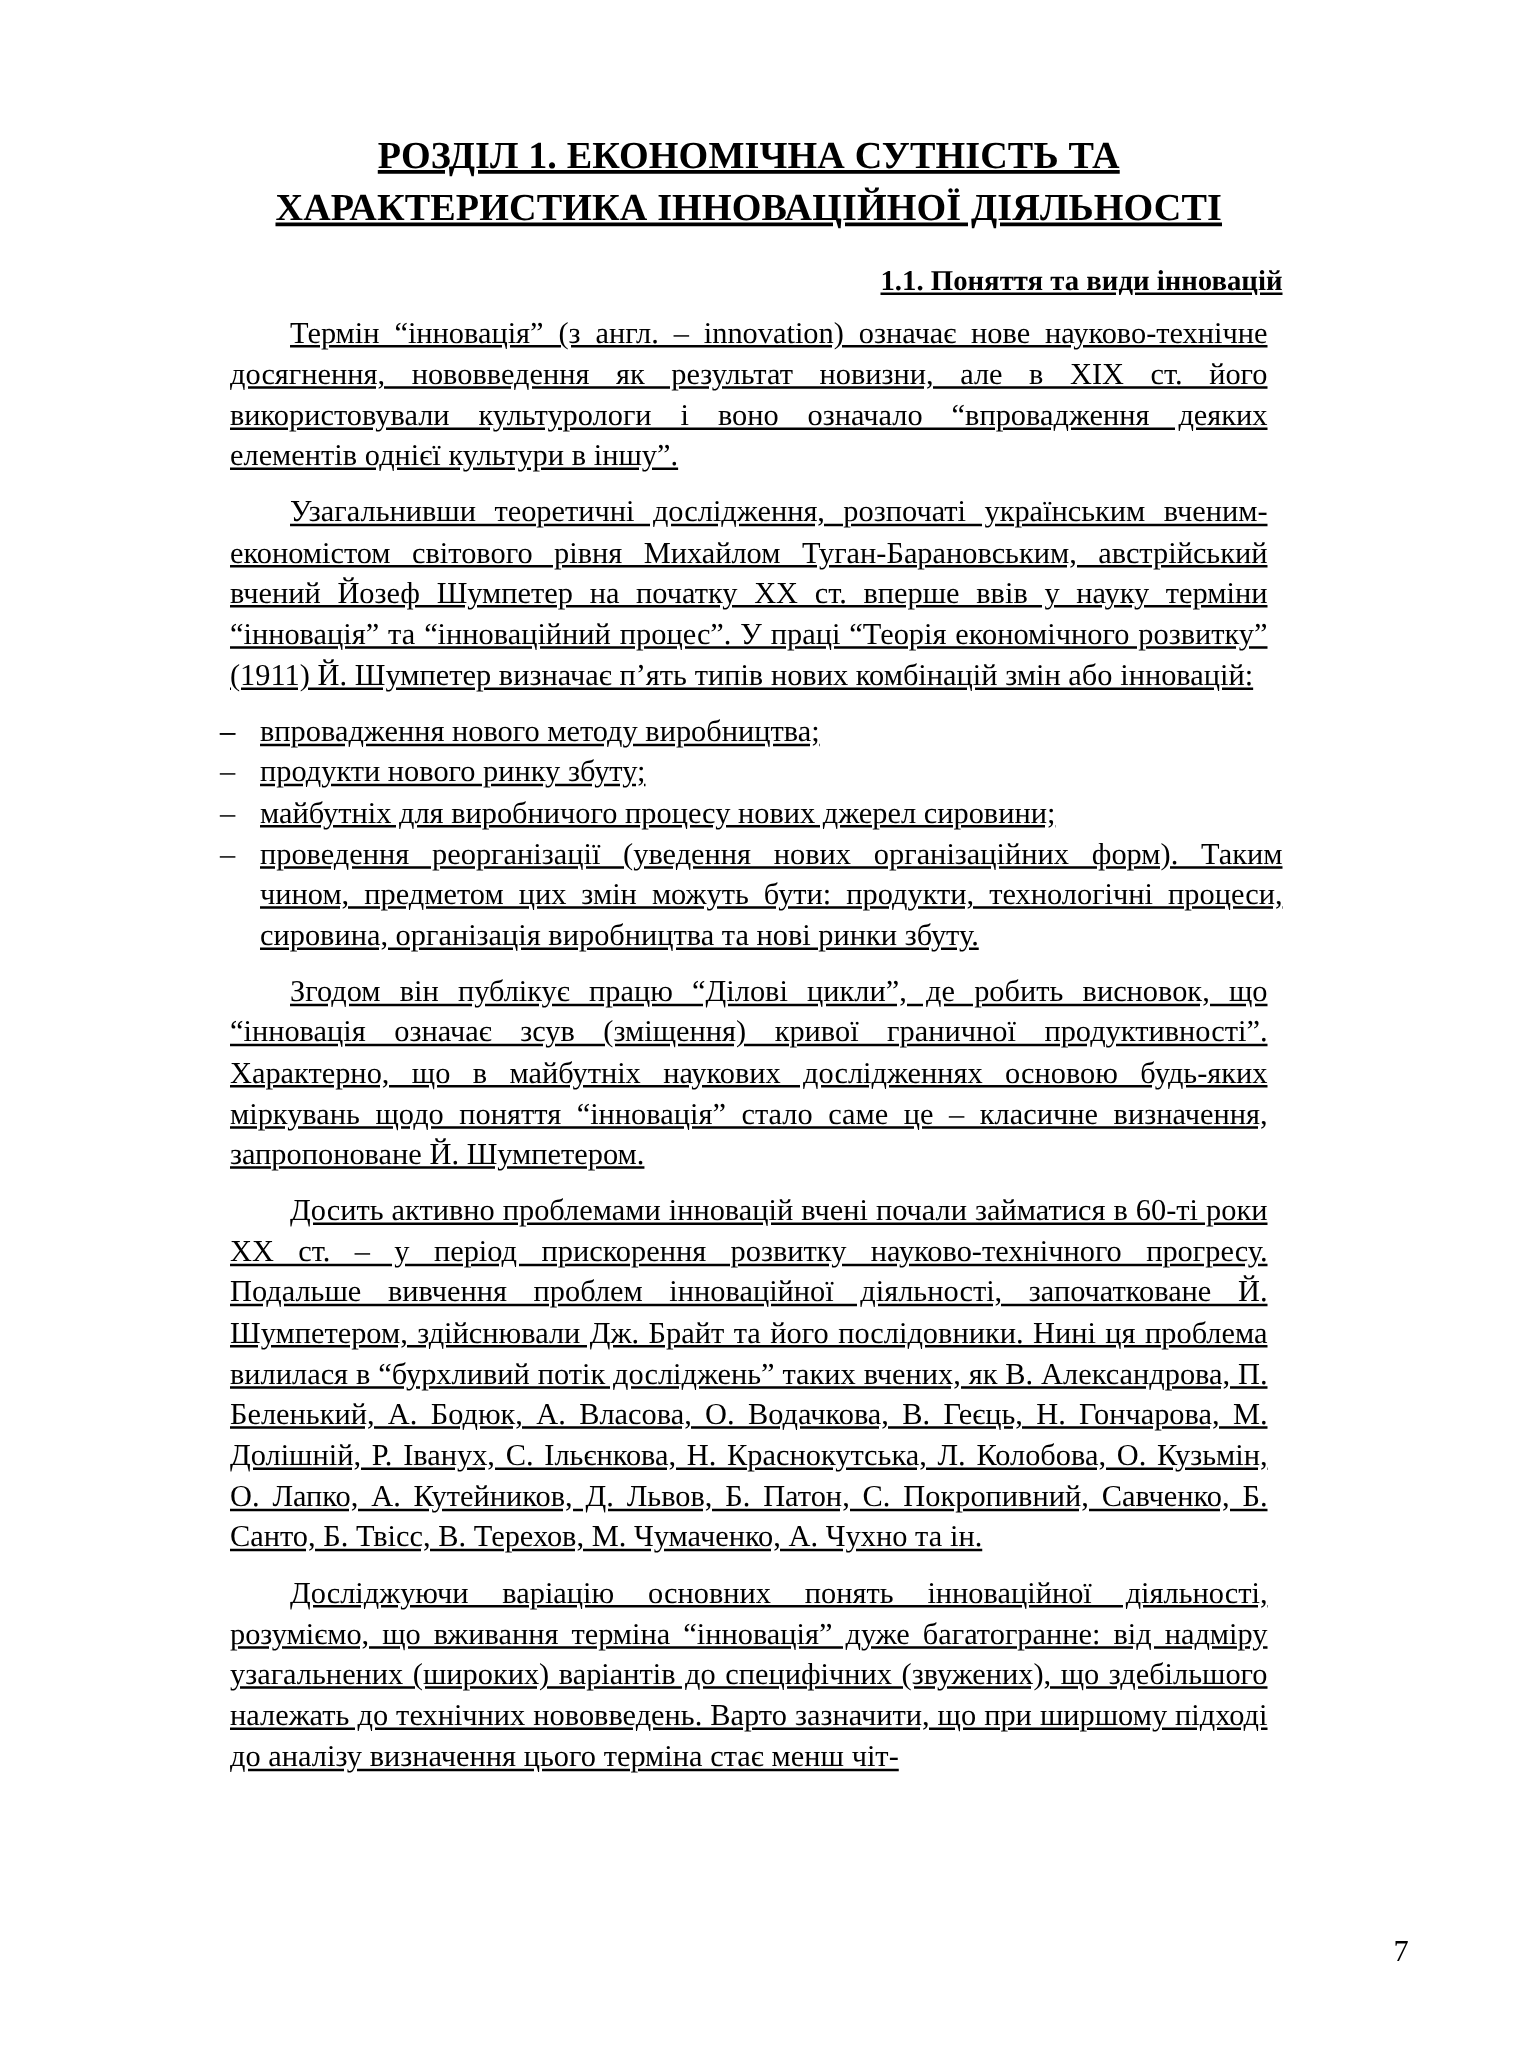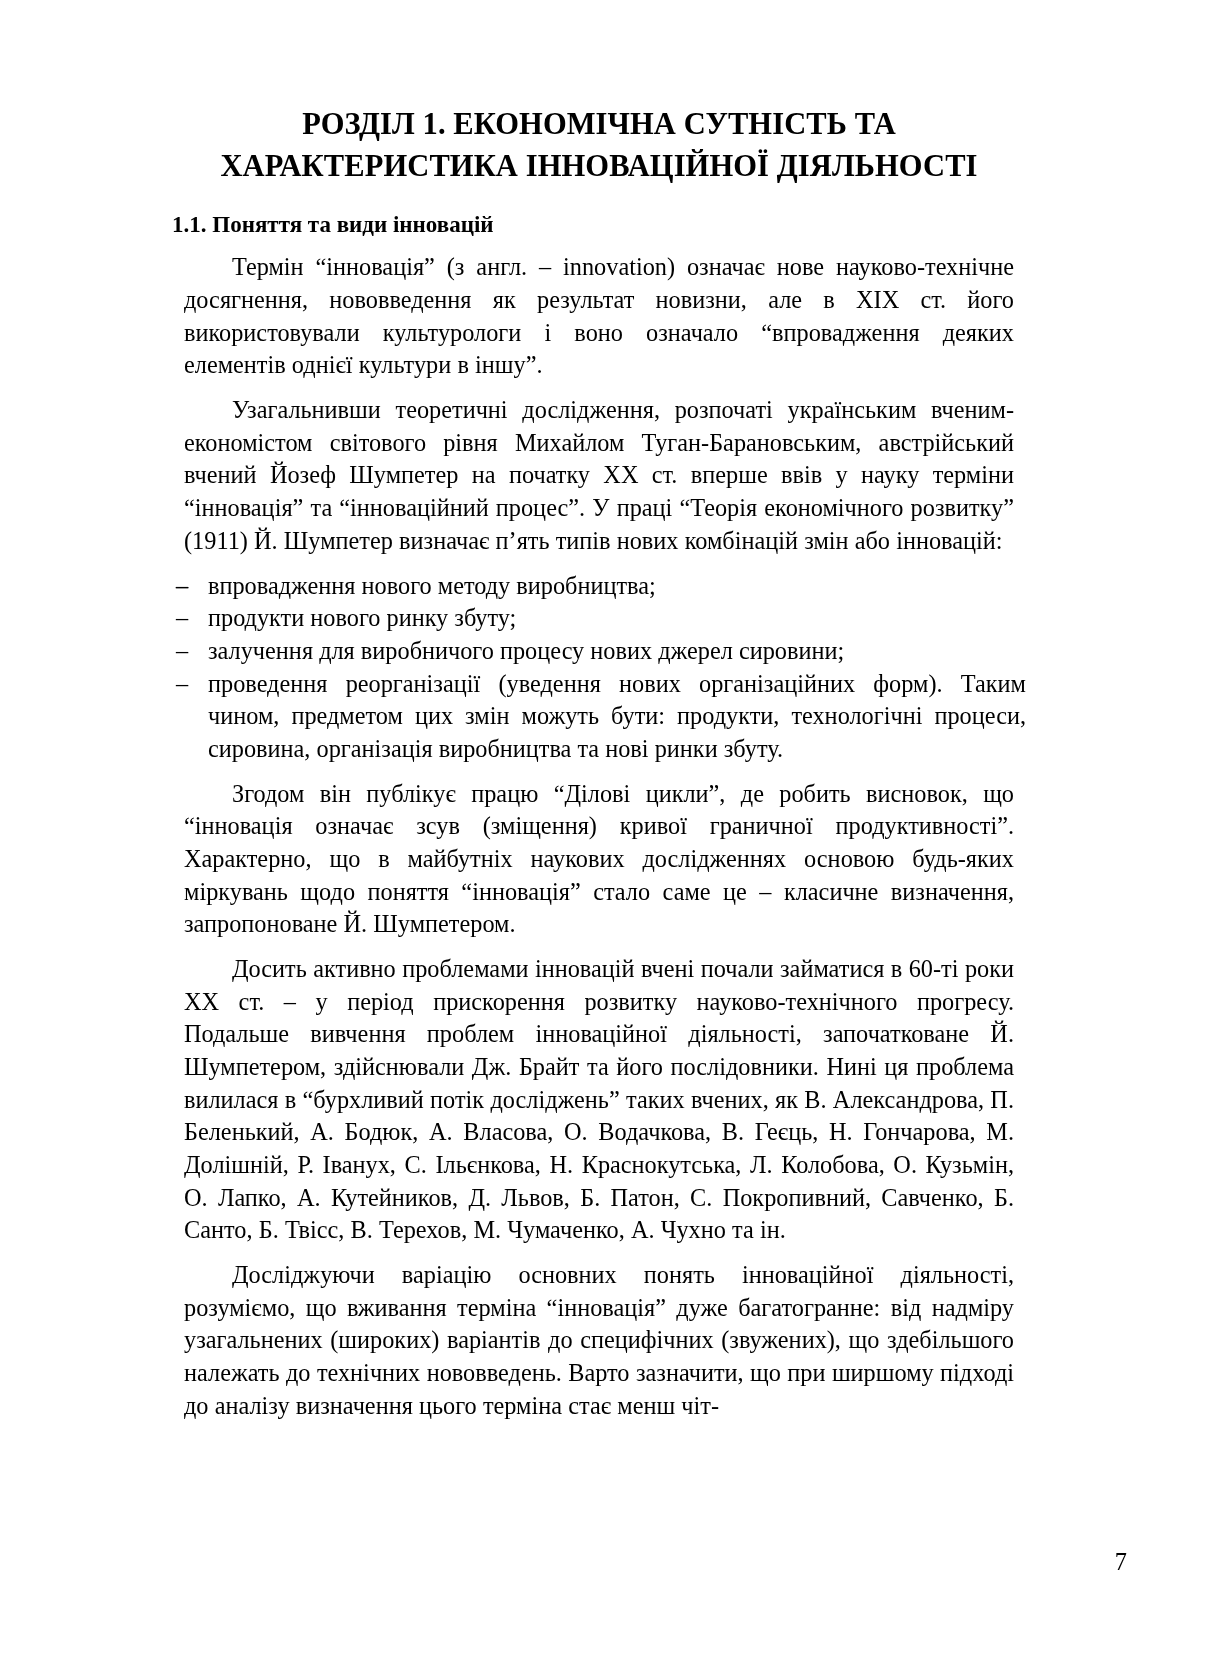--- a/index.html
+++ b/index.html
@@ -19,34 +19,35 @@
     margin: 0 auto;
     background: #ffffff;
     box-sizing: border-box;
     overflow: hidden;
   }
   .content {
     position: absolute;
     left: 172px;
     top: 104px;
     width: 854px;
+    text-decoration: underline;
   }
   .chapter-title {
     font-size: 30.5px;
     font-weight: bold;
     text-align: center;
     line-height: 1.37;
     letter-spacing: 0.1px;
     margin: 0 0 6px 0;
     padding: 0 6px;
   }
   .section-title {
     font-size: 23px;
     font-weight: bold;
-    text-align: left;
+    text-align: right;
     line-height: 1.3;
     margin: 22px 0 10px 0;
   }
   p.body {
     font-size: 24.3px;
     line-height: 1.345;
     text-align: justify;
     text-align-last: left;
     text-indent: 48px;
     margin: 12px;
@@ -106,21 +107,21 @@
       <li>
         <span class="dash">–</span>
         <span>впровадження нового методу виробництва;</span>
       </li>
       <li>
         <span class="dash">–</span>
         <span>продукти нового ринку збуту;</span>
       </li>
       <li>
         <span class="dash">–</span>
-        <span>залучення для виробничого процесу нових джерел сировини;</span>
+        <span>майбутніх для виробничого процесу нових джерел сировини;</span>
       </li>
       <li>
         <span class="dash">–</span>
         <span>проведення реорганізації (уведення нових організаційних форм). Таким чином, предметом цих змін можуть бути: продукти, технологічні процеси, сировина, організація виробництва та нові ринки збуту.</span>
       </li>
     </ul>
 
     <p class="body">Згодом він публікує працю “Ділові цикли”, де робить висновок, що “інновація означає зсув (зміщення) кривої граничної продуктивності”. Характерно, що в майбутніх наукових дослідженнях основою будь-яких міркувань щодо поняття “інновація” стало саме це – класичне визначення, запропоноване Й. Шумпетером.</p>
 
     <p class="body">Досить активно проблемами інновацій вчені почали займатися в 60-ті роки XX ст. – у період прискорення розвитку науково-технічного прогресу. Подальше вивчення проблем інноваційної діяльності, започатковане Й. Шумпетером, здійснювали Дж. Брайт та його послідовники. Нині ця проблема вилилася в “бурхливий потік досліджень” таких вчених, як В. Александрова, П. Беленький, А. Бодюк, А. Власова, О. Водачкова, В. Геєць, Н. Гончарова, М. Долішній, Р. Іванух, С. Ільєнкова, Н. Краснокутська, Л. Колобова, О. Кузьмін, О. Лапко, А. Кутейников, Д. Львов, Б. Патон, С. Покропивний, Савченко, Б. Санто, Б. Твісс, В. Терехов, М. Чумаченко, А. Чухно та ін.</p>

